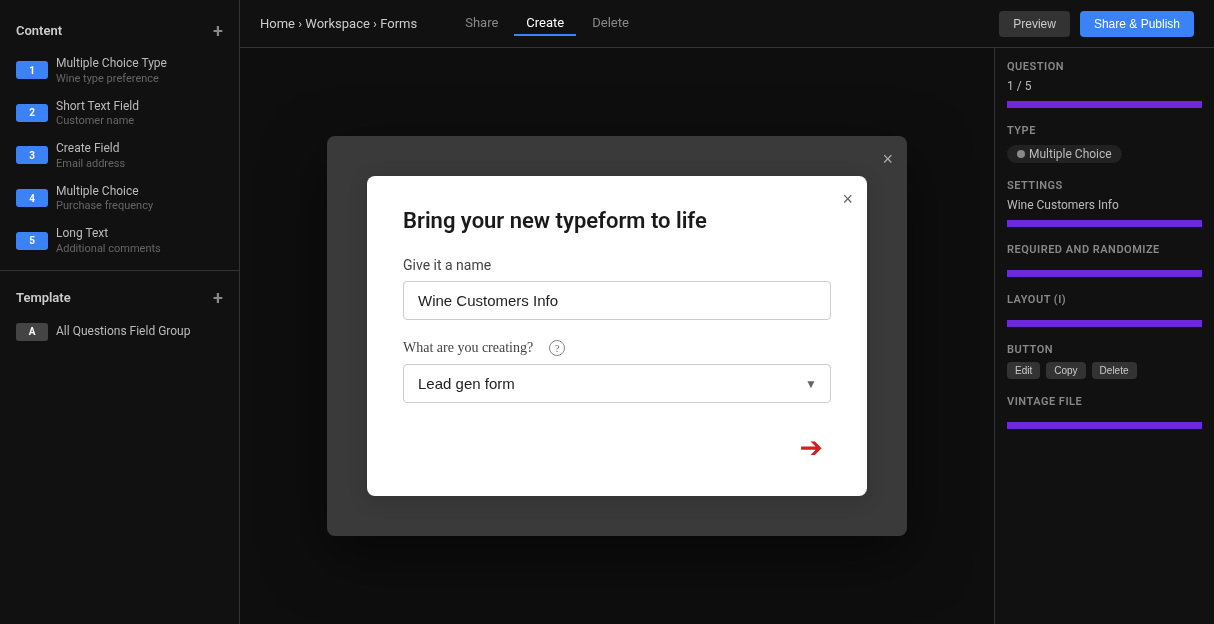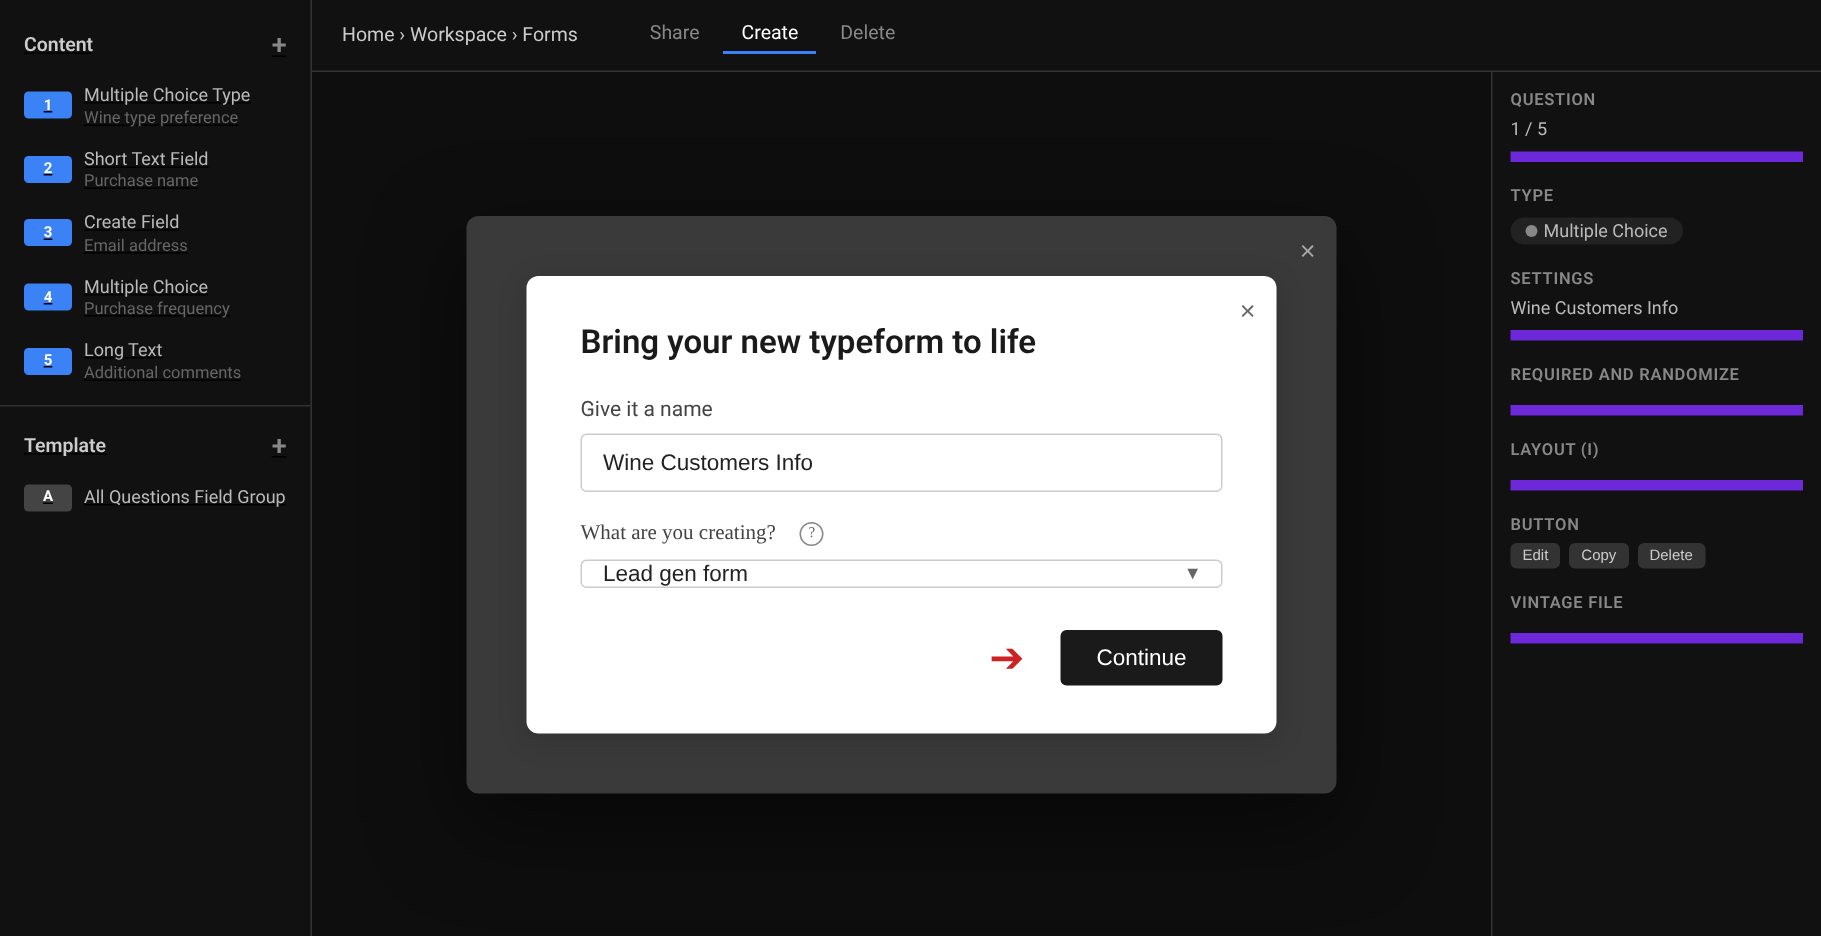--- a/index.html
+++ b/index.html
@@ -15,27 +15,26 @@
     
     .app-bg {
       position: absolute;
       inset: 0;
       background: #1e1e1e;
       display: flex;
     }
 
     
     .sidebar {
-      width: 208px;
+      width: 240px;
       background: #111;
       height: 100%;
       border-right: 1px solid #333;
       padding: 12px 0;
       flex-shrink: 0;
-      text-decoration: underline;
     }
 
     .sidebar-section-header {
       display: flex;
       justify-content: space-between;
       align-items: center;
       padding: 8px 16px;
       color: #ccc;
       font-size: 13px;
       font-weight: 600;
@@ -282,21 +281,21 @@
 
     .form-select-wrapper {
       position: relative;
       margin-bottom: 28px;
     }
 
     .form-select {
       width: 100%;
       border: 1px solid #ccc;
       border-radius: 4px;
-      padding: 0 14px;
+      padding: 10px 14px;
       font-size: 15px;
       color: #222;
       appearance: none;
       background: white;
       cursor: pointer;
       outline: none;
     }
 
     .select-arrow {
       position: absolute;
@@ -374,21 +373,21 @@
       <span class="sidebar-badge badge-blue">1</span>
       <div>
         <div class="sidebar-item-text">Multiple Choice Type</div>
         <div class="sidebar-item-line2">Wine type preference</div>
       </div>
     </div>
     <div class="sidebar-item">
       <span class="sidebar-badge badge-blue">2</span>
       <div>
         <div class="sidebar-item-text">Short Text Field</div>
-        <div class="sidebar-item-line2">Purchase name</div>
+        <div class="sidebar-item-line2">Customer name</div>
       </div>
     </div>
     <div class="sidebar-item">
       <span class="sidebar-badge badge-blue">3</span>
       <div>
         <div class="sidebar-item-text">Create Field</div>
         <div class="sidebar-item-line2">Email address</div>
       </div>
     </div>
     <div class="sidebar-item">
@@ -419,20 +418,24 @@
   </div>
 
   <div style="flex:1; display:flex; flex-direction:column;">
 
     <div class="top-bar">
       <span class="top-bar-title">Home › Workspace › Forms</span>
       <div class="top-bar-tabs">
         <div class="top-bar-tab">Share</div>
         <div class="top-bar-tab active">Create</div>
         <div class="top-bar-tab">Delete</div>
+      </div>
+      <div class="top-bar-right">
+        <button class="btn-dark">Preview</button>
+        <button class="btn-primary">Share &amp; Publish</button>
       </div>
     </div>
 
     <div style="flex:1; display:flex; position:relative;">
 
       <div class="mid-content">
 
         <div class="overlay-backdrop">
 
           <div class="outer-modal">
@@ -458,21 +461,20 @@
                   <option>Quiz</option>
                   <option>Order form</option>
                   <option>Registration form</option>
                   <option>Other</option>
                 </select>
                 <span class="select-arrow">▼</span>
               </div>
 
               <div class="modal-footer">
                 <span class="arrow-indicator">➔</span>
-                <button class="continue-btn">Continue</button>
               </div>
             </div>
 
           </div>
 
         </div>
 
       </div>
 
       <div class="right-panel">

